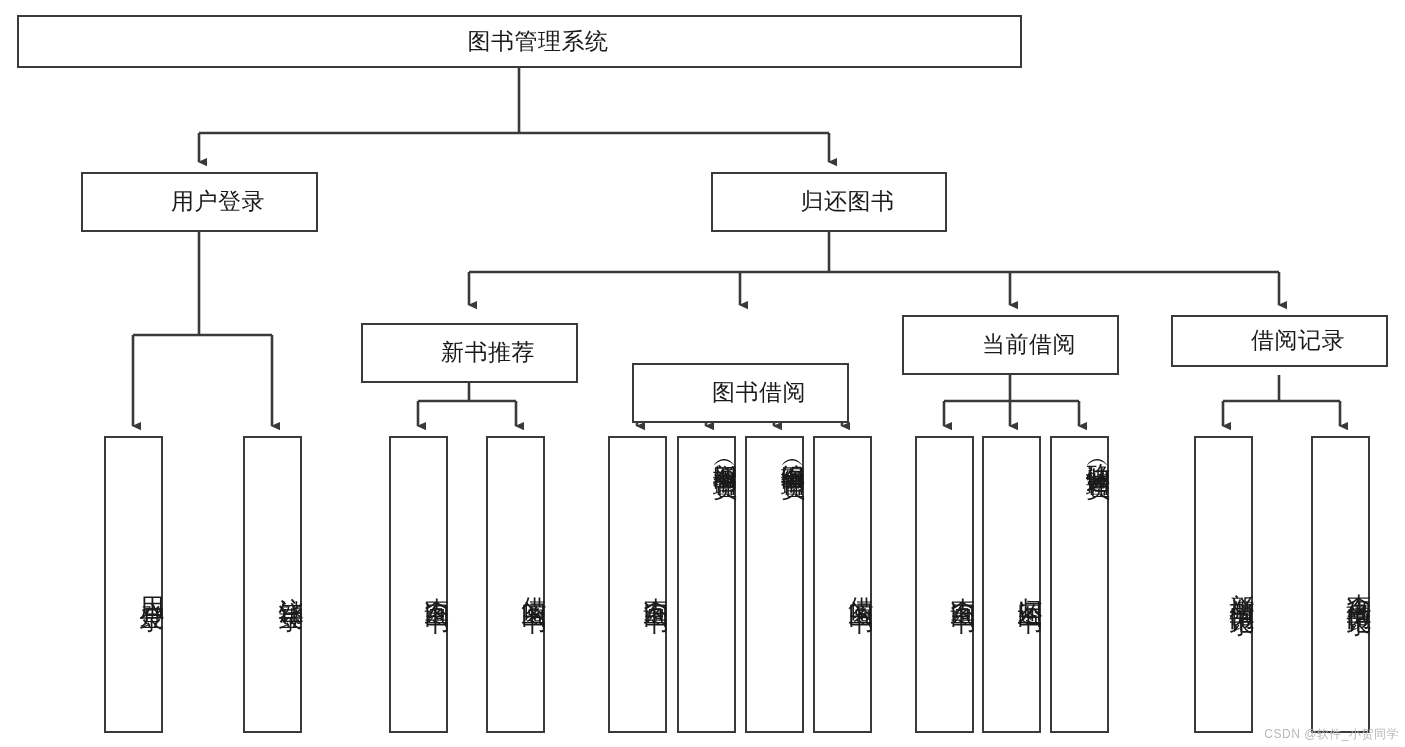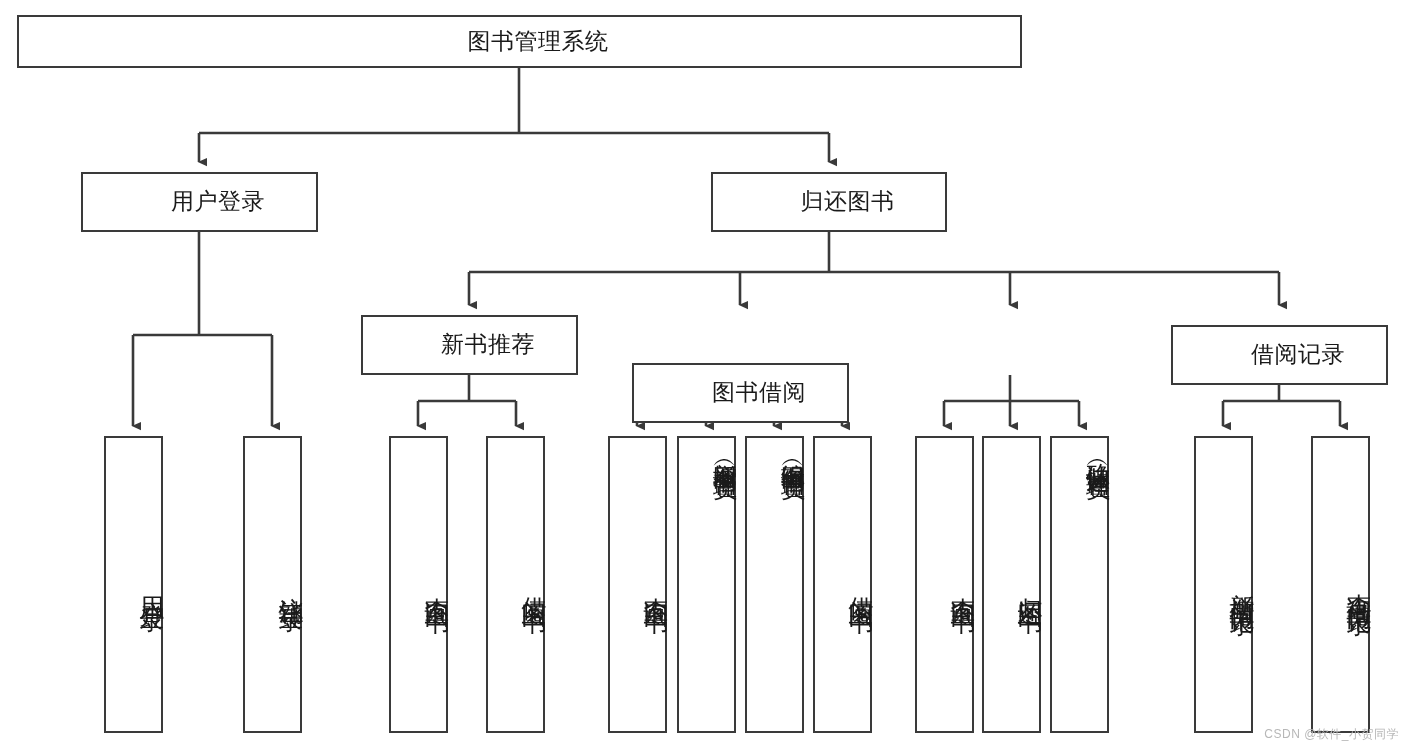--- a/index.html
+++ b/index.html
@@ -129,27 +129,30 @@
     <span class="lbl">图书管理系统</span>
   </div>
 
   <div class="node horiz" style="left:81px;top:172px;width:237px;height:60px;">
     <span class="lbl">用户登录</span>
   </div>
   <div class="node horiz" style="left:711px;top:172px;width:236px;height:60px;">
     <span class="lbl">归还图书</span>
   </div>
 
-  <div class="node horiz" style="left:361px;top:315px;width:217px;height:60px;">
+  <div class="node horiz" style="left:361px;top:323px;width:217px;height:60px;">
     <span class="lbl">新书推荐</span>
   </div>
   <div class="node horiz" style="left:632px;top:315px;width:217px;height:60px;margin-top:48px;">
     <span class="lbl">图书借阅</span>
   </div>
-  <div class="node horiz" style="left:1171px;top:325px;width:217px;height:60px;align-items:center;">
+  <div class="node horiz" style="left:902px;top:315px;width:217px;height:60px;">
+    <span class="lbl">当前借阅</span>
+  </div>
+  <div class="node horiz" style="left:1171px;top:315px;width:217px;height:52px;align-items:center;">
     <span class="lbl">借阅记录</span>
   </div>
 
   <div class="node vert centered" style="left:104px;top:436px;width:59px;height:297px;">
     <span class="lbl">用户登录</span>
   </div>
   <div class="node vert centered" style="left:243px;top:436px;width:59px;height:297px;">
     <span class="lbl">注销登录</span>
   </div>
 

